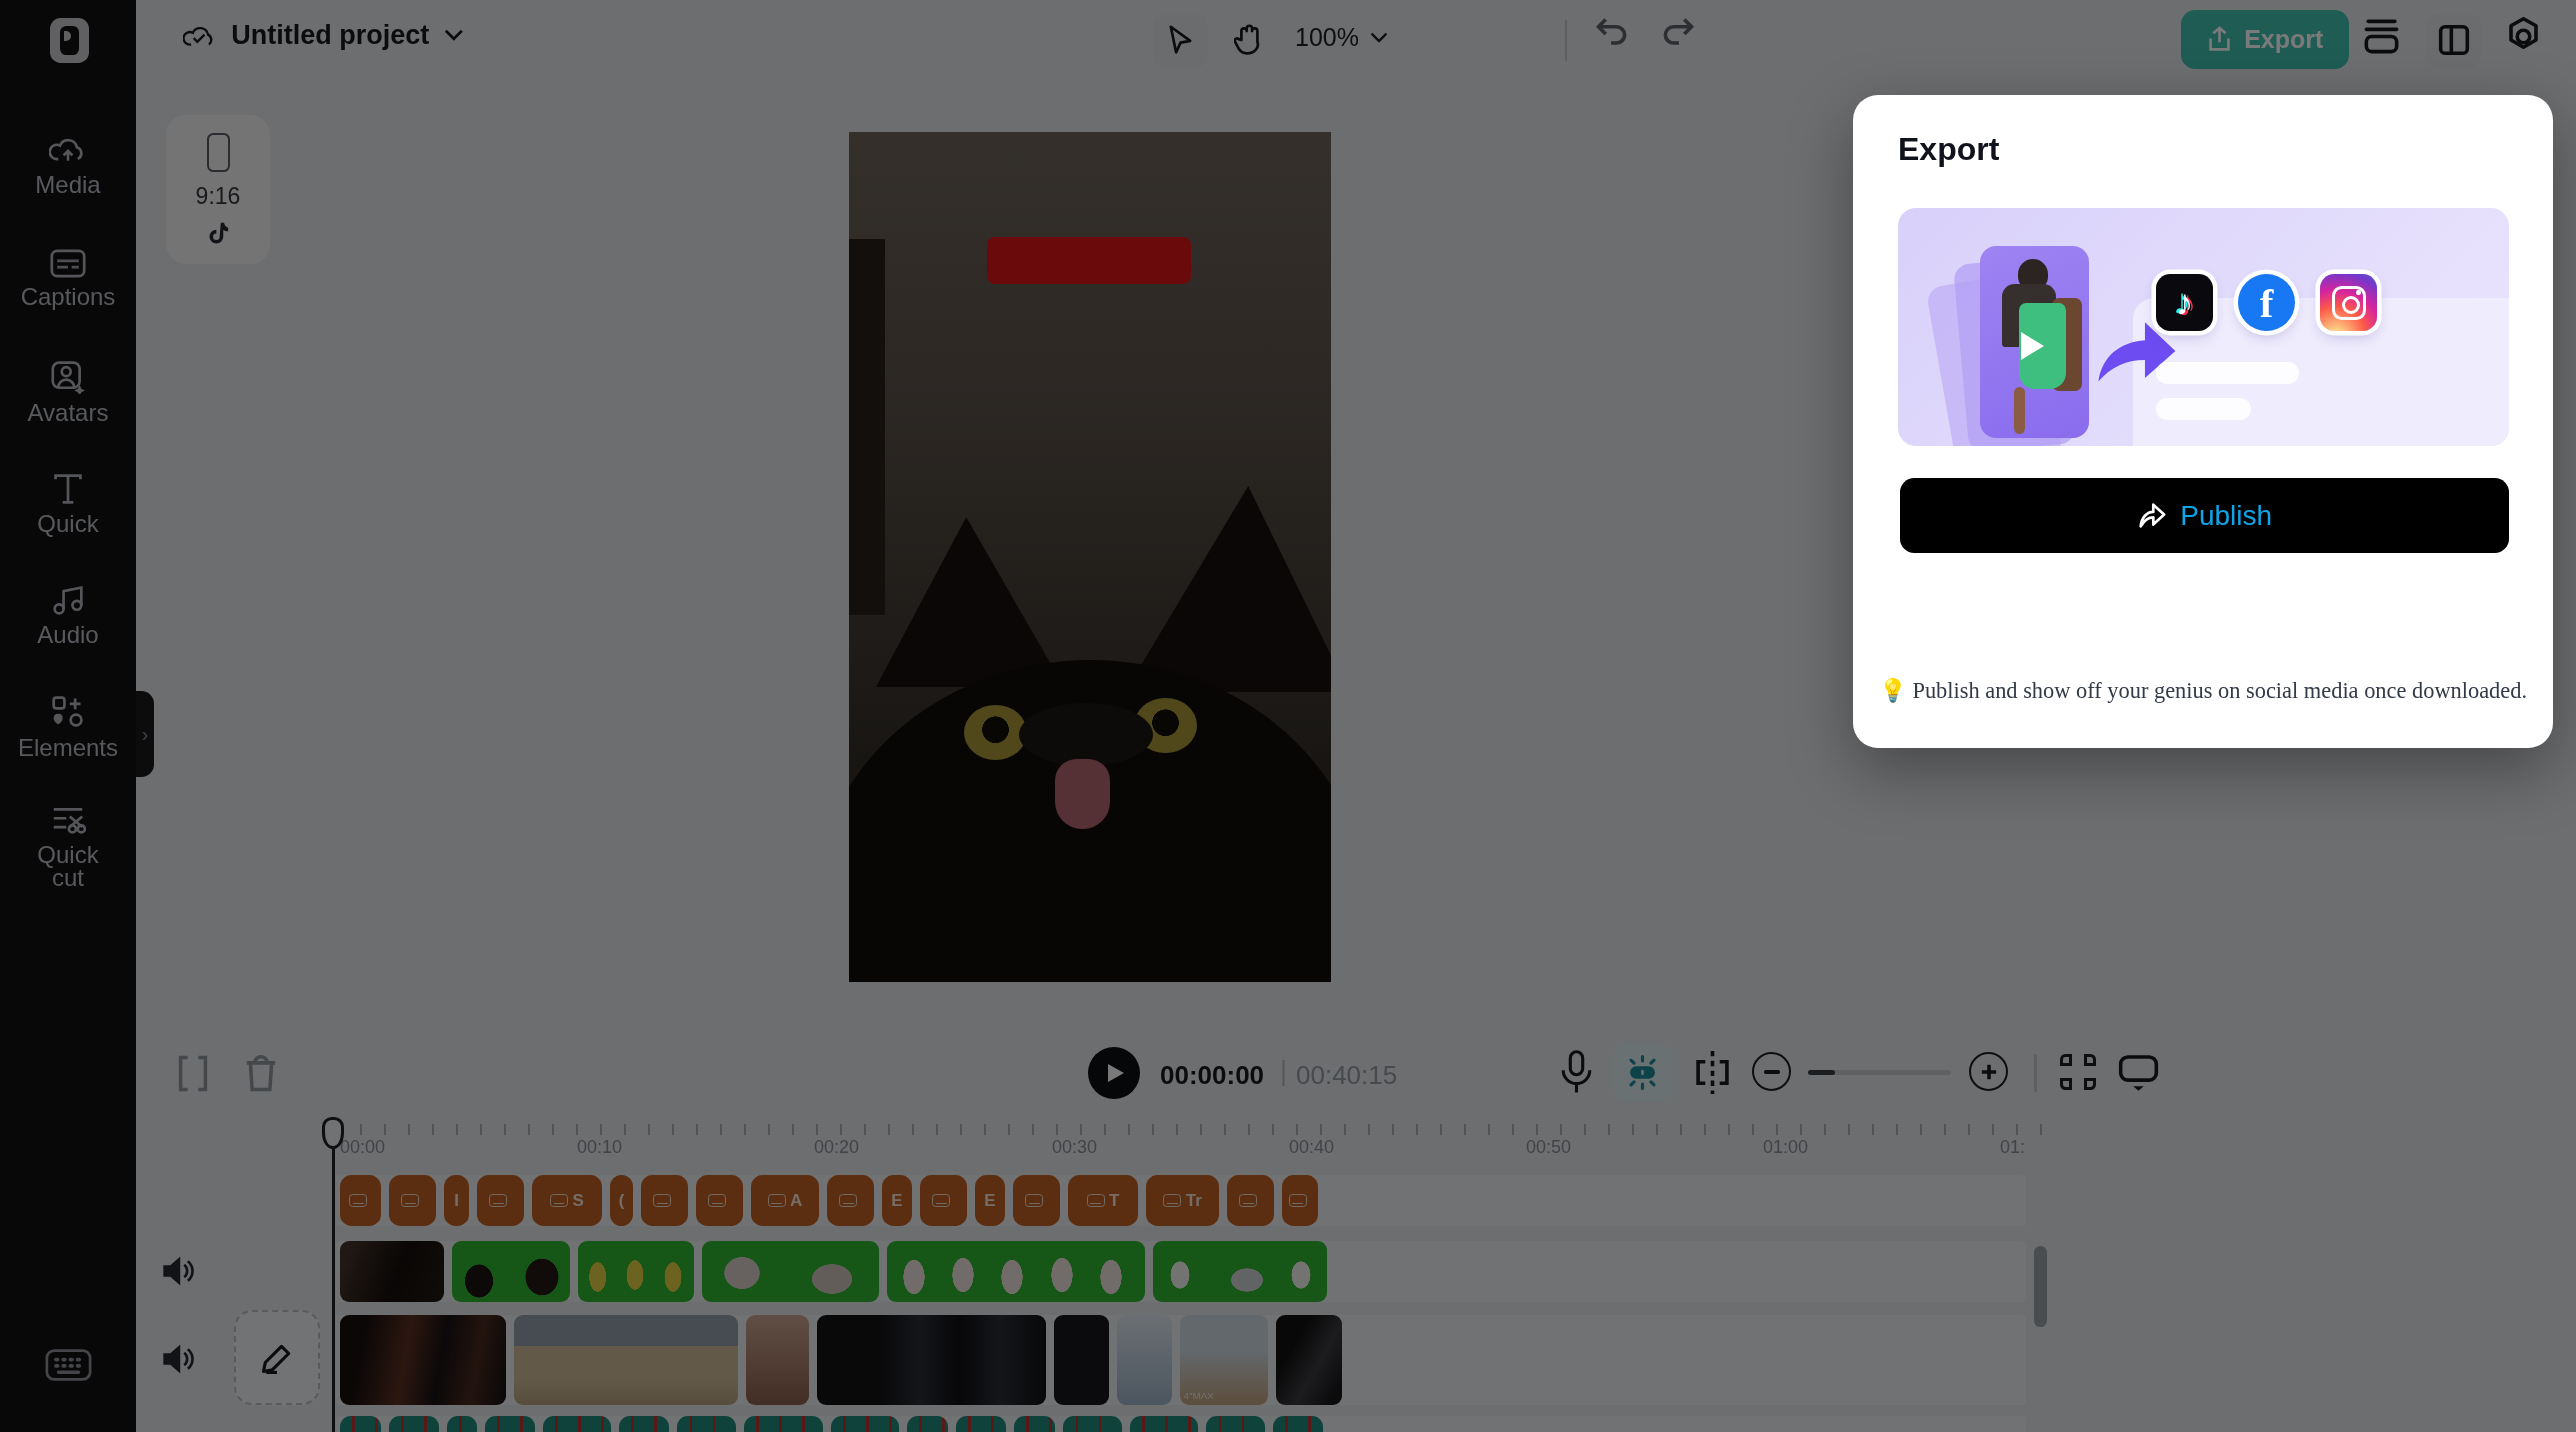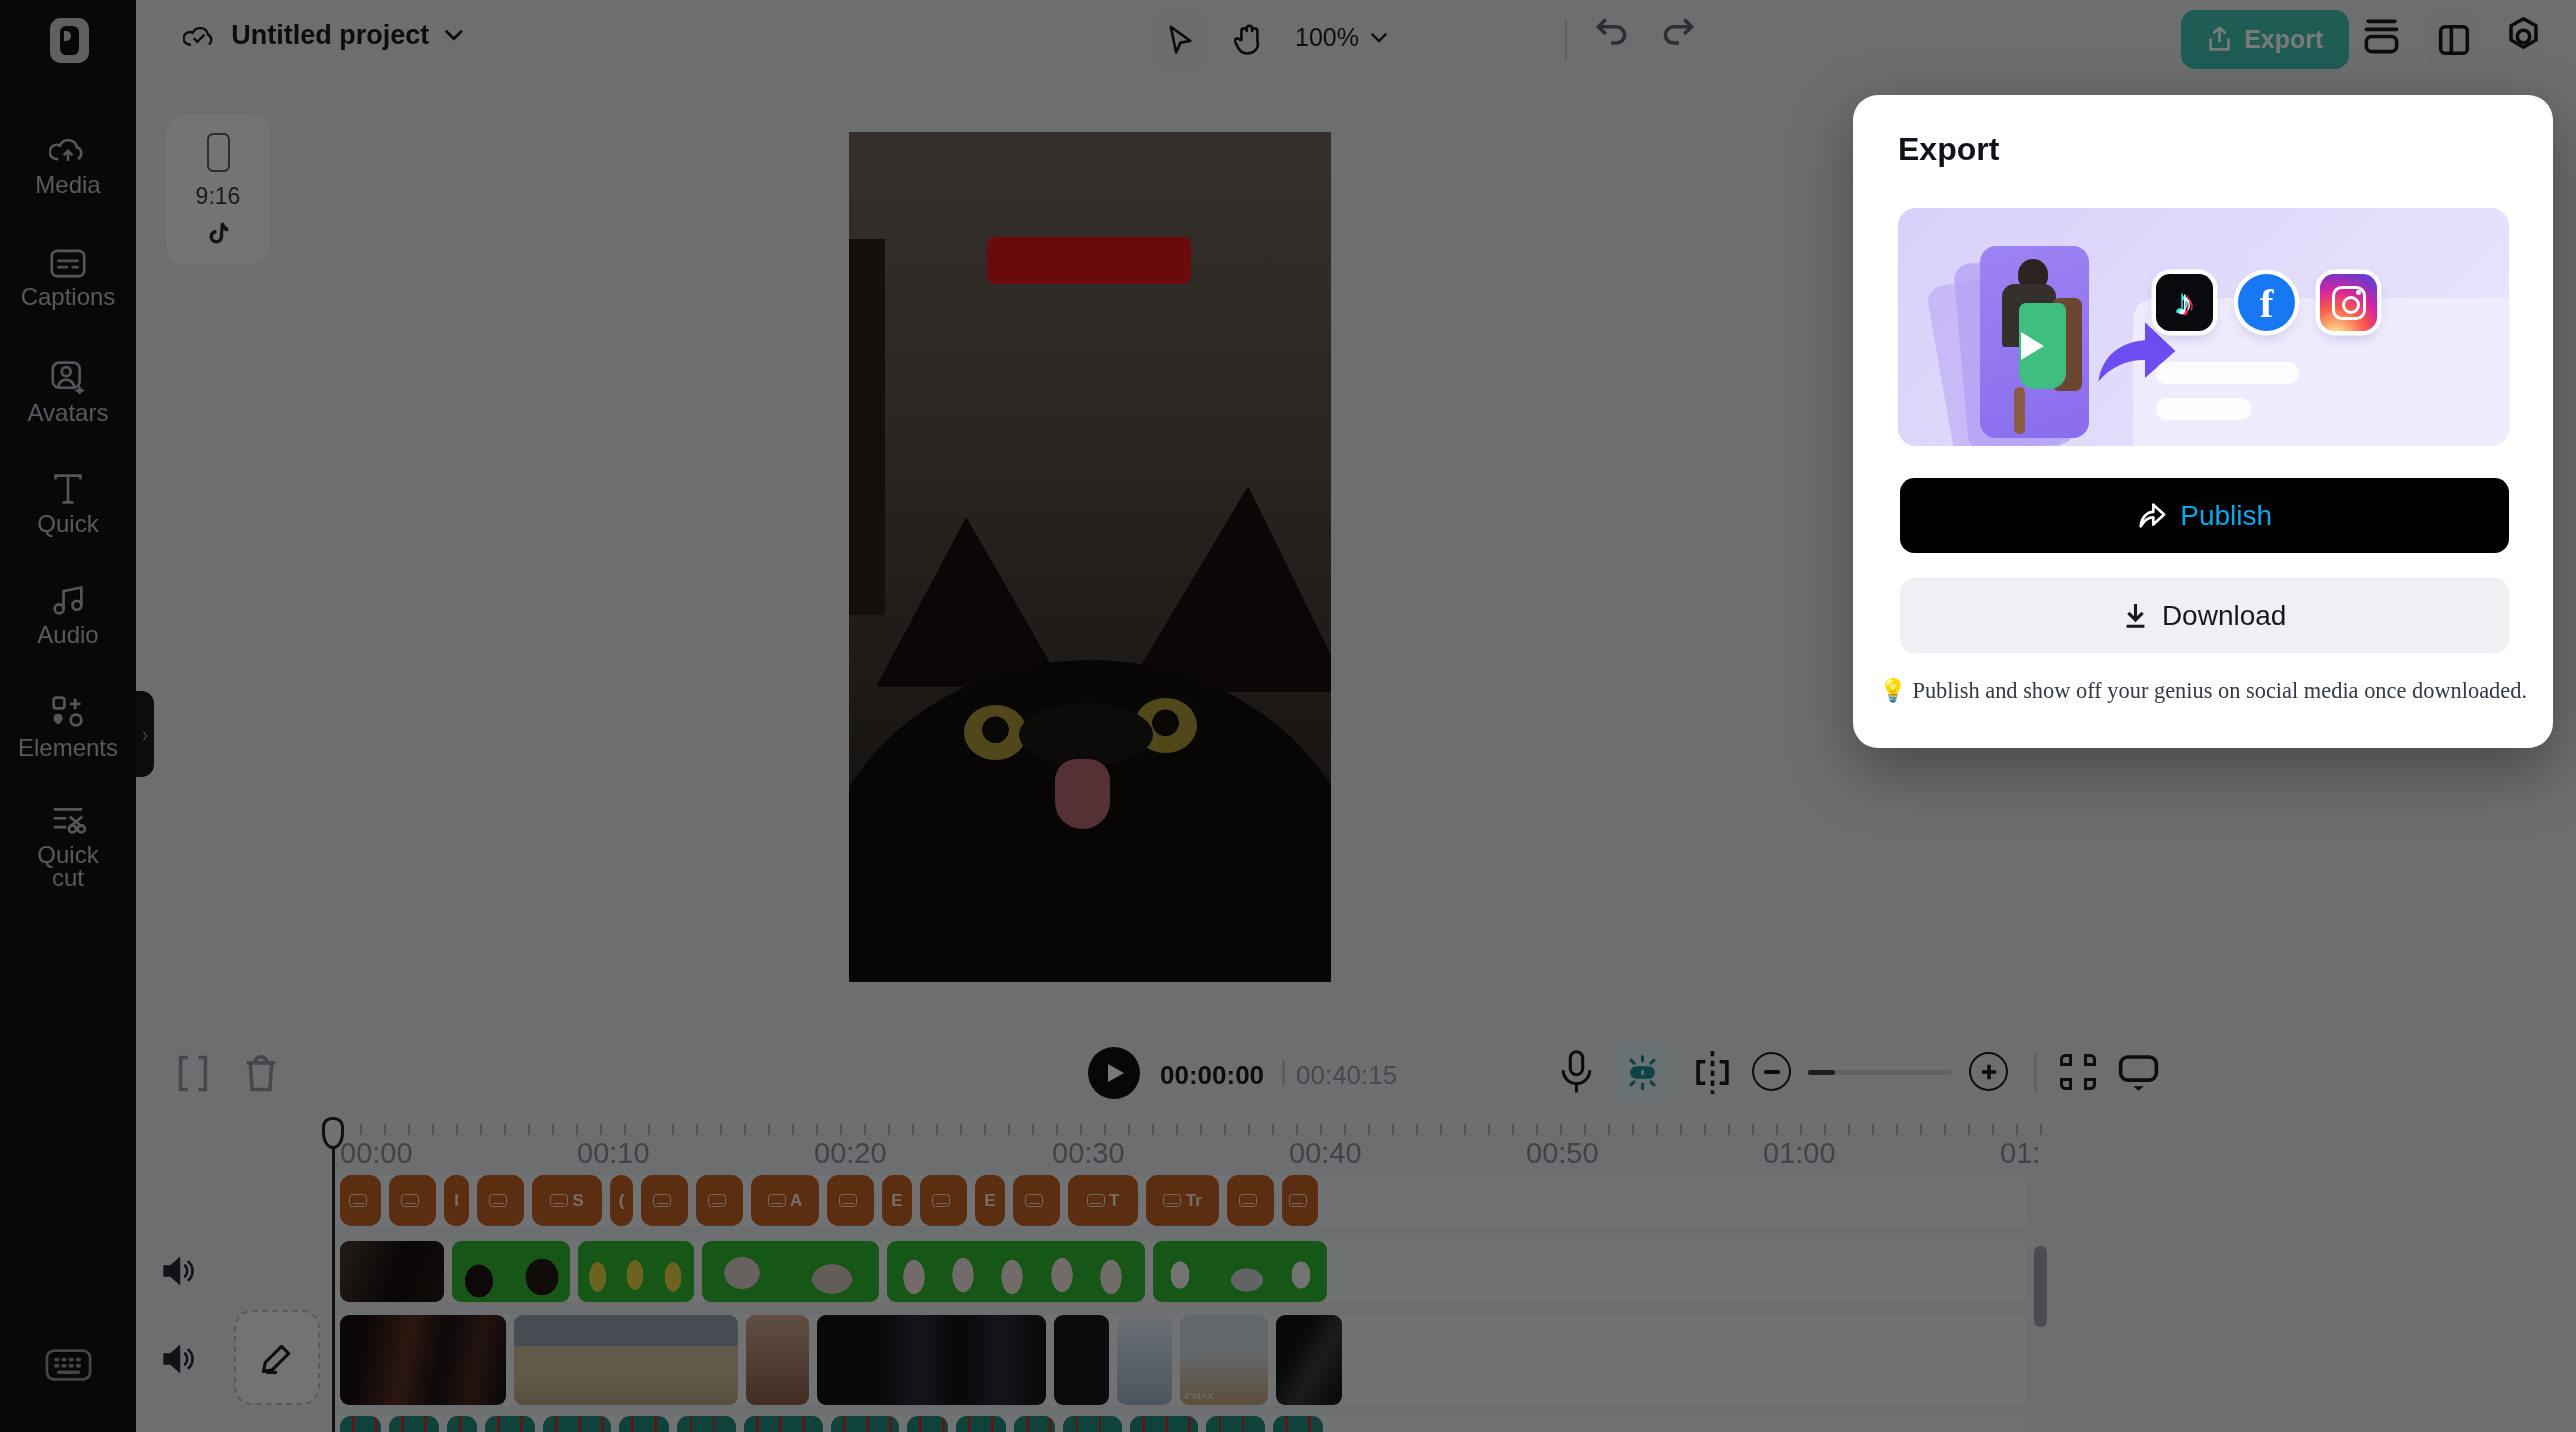--- a/index.html
+++ b/index.html
@@ -64,21 +64,21 @@
   .fs-icon span { position:absolute; width:11.6px; height:11.6px; border:3.6px solid #1c1e22; }
   .fs-tl{left:0;top:0;border-right:none;border-bottom:none;border-radius:5.4px 0 0 0;}
   .fs-tr{right:0;top:0;border-left:none;border-bottom:none;border-radius:0 5.4px 0 0;}
   .fs-bl{left:0;bottom:0;border-right:none;border-top:none;border-radius:0 0 0 5.4px;}
   .fs-br{right:0;bottom:0;border-left:none;border-top:none;border-radius:0 0 5.4px 0;}
 
   
   .timeline { position:absolute; left:136px; top:1117px; width:2440px; height:315px; z-index:1; }
   .ruler-ticks { position:absolute; left:200px; top:7.2px; width:1711px; height:10.7px;
     background-image:repeating-linear-gradient(90deg,#a9adb4 0 1.8px, transparent 1.8px 24px); }
-  .ruler-label { position:absolute; top:19.7px; font-size:29px; color:#888d95; }
+  .ruler-label { position:absolute; top:19.7px; font-size:18px; color:#888d95; }
   .lane { position:absolute; left:200px; width:1690px; background:#eceef1; border-radius:3.6px; }
   .clips-row { position:absolute; display:flex; gap:8px; }
   .cap-clip { height:51px; background:#c06024; border-radius:11.6px; display:flex; align-items:center; justify-content:center; gap:4.5px; color:#f4e3d5; font-size:17px; font-weight:bold; flex:none; }
   .cap-glyph { width:18px; height:13.4px; border:1.8px solid #f0ddcc; border-radius:3.6px; position:relative; flex:none; }
   .cap-glyph:after { content:""; position:absolute; left:2.7px; right:2.7px; bottom:1.8px; height:1.8px; background:#f0ddcc; }
   .vclip { height:100%; border-radius:9px; flex:none; position:relative; overflow:hidden; }
   .vlabel { position:absolute; left:3.6px; bottom:3.6px; font-size:9.8px; color:#e8e8e8; }
   .teal-clip { height:39px; background:#1f8a7c; border-radius:10.7px 10.7px 0 0; flex:none;
     background-image:repeating-linear-gradient(90deg, transparent 0 12.5px, #c03030 12.5px 15px, transparent 15px 23px); background-color:#1f8a7c; }
   .speaker { position:absolute; left:25px; }
@@ -515,26 +515,20 @@
       <div class="ph-bar" style="left:258px; top:190px; width:95px;"></div>
     </div>
 
     <button class="modal-btn publish" style="border:none">
       <svg width="29" height="27" viewBox="0 0 32 30">
           <path d="M4 27 C5 17, 11 11, 18 11 L18 3 L30 14 L18 25 L18 17 C13 17, 8 20, 4 27 Z" fill="none" stroke="#ffffff" stroke-width="3" stroke-linejoin="round"></path>
         </svg>
       <span>Publish</span>
     </button>
 
-    <button class="modal-btn download" style="border:none">
-      <svg width="25" height="27" viewBox="0 0 28 30" fill="none" stroke="#17191d" stroke-width="3.5">
-          <path d="M14 2 v17 M6 12 l8 8 l8 -8 M4 27 h20"></path>
-        </svg>
-      <span>Download</span>
-    </button>
 
     <p class="tip">
       <span>💡</span>
       <span>Publish and show off your genius on social media once downloaded.</span>
     </p>
   </section>
 
 </div>
 
 

